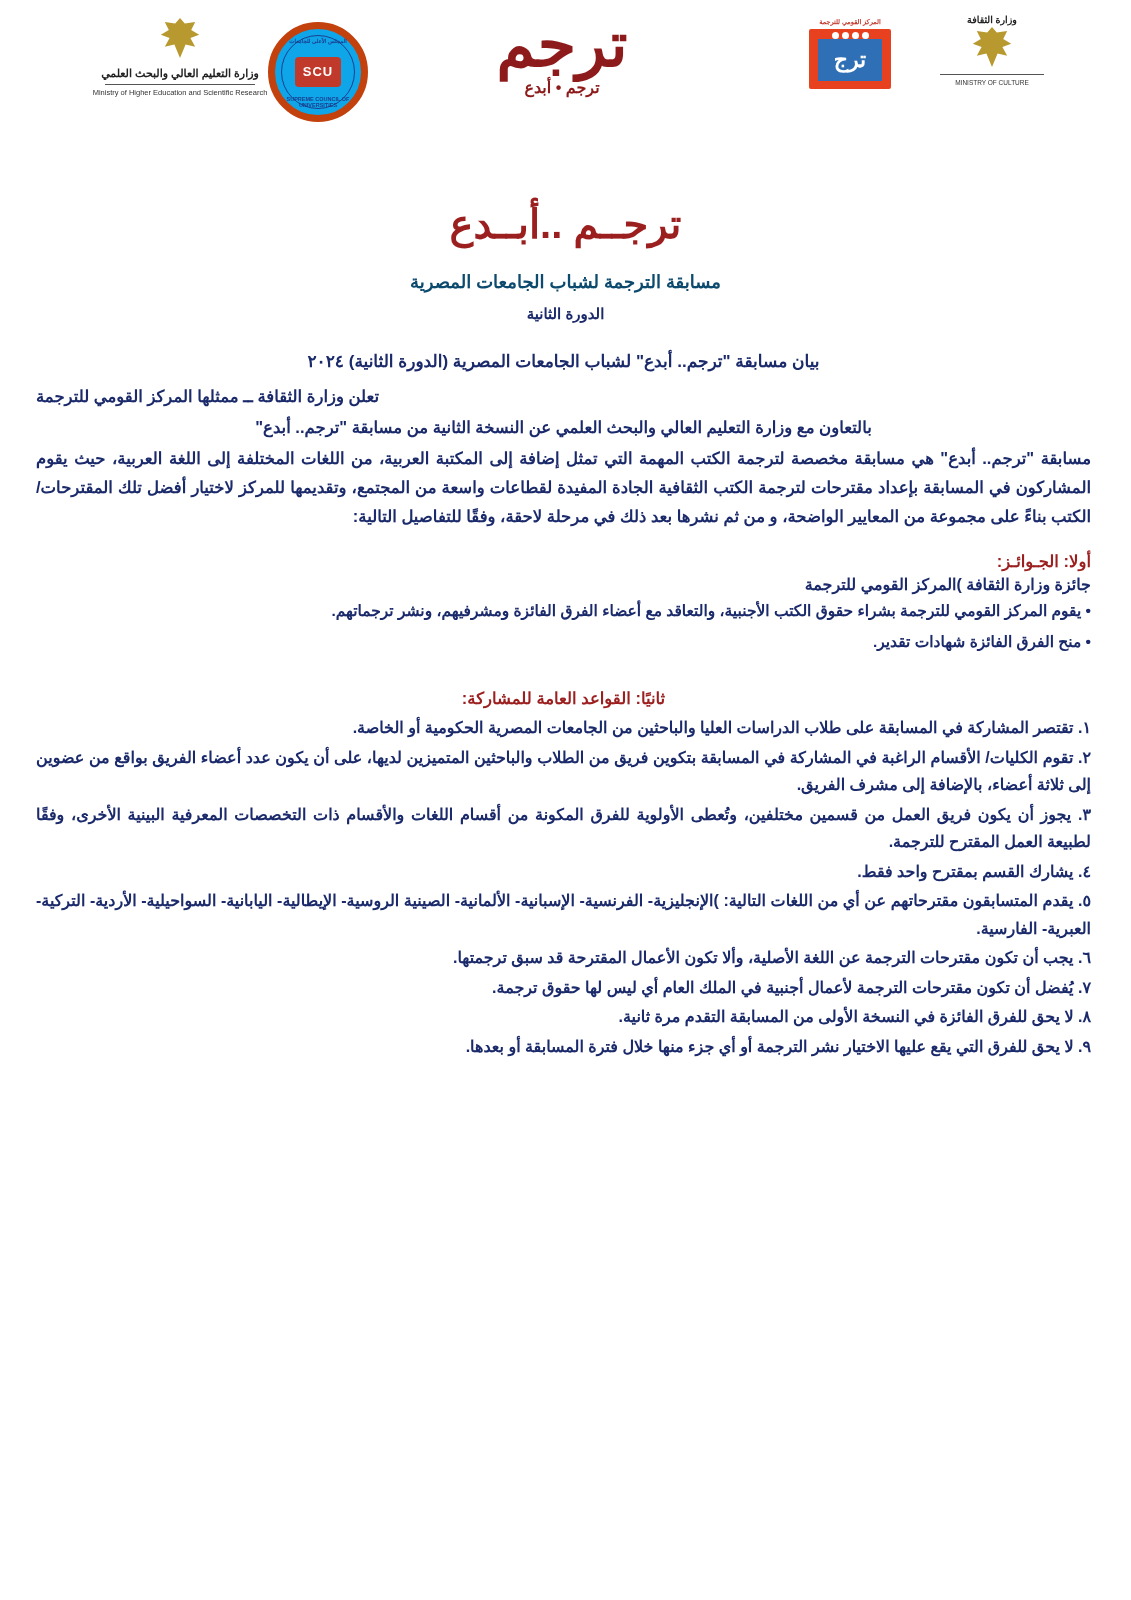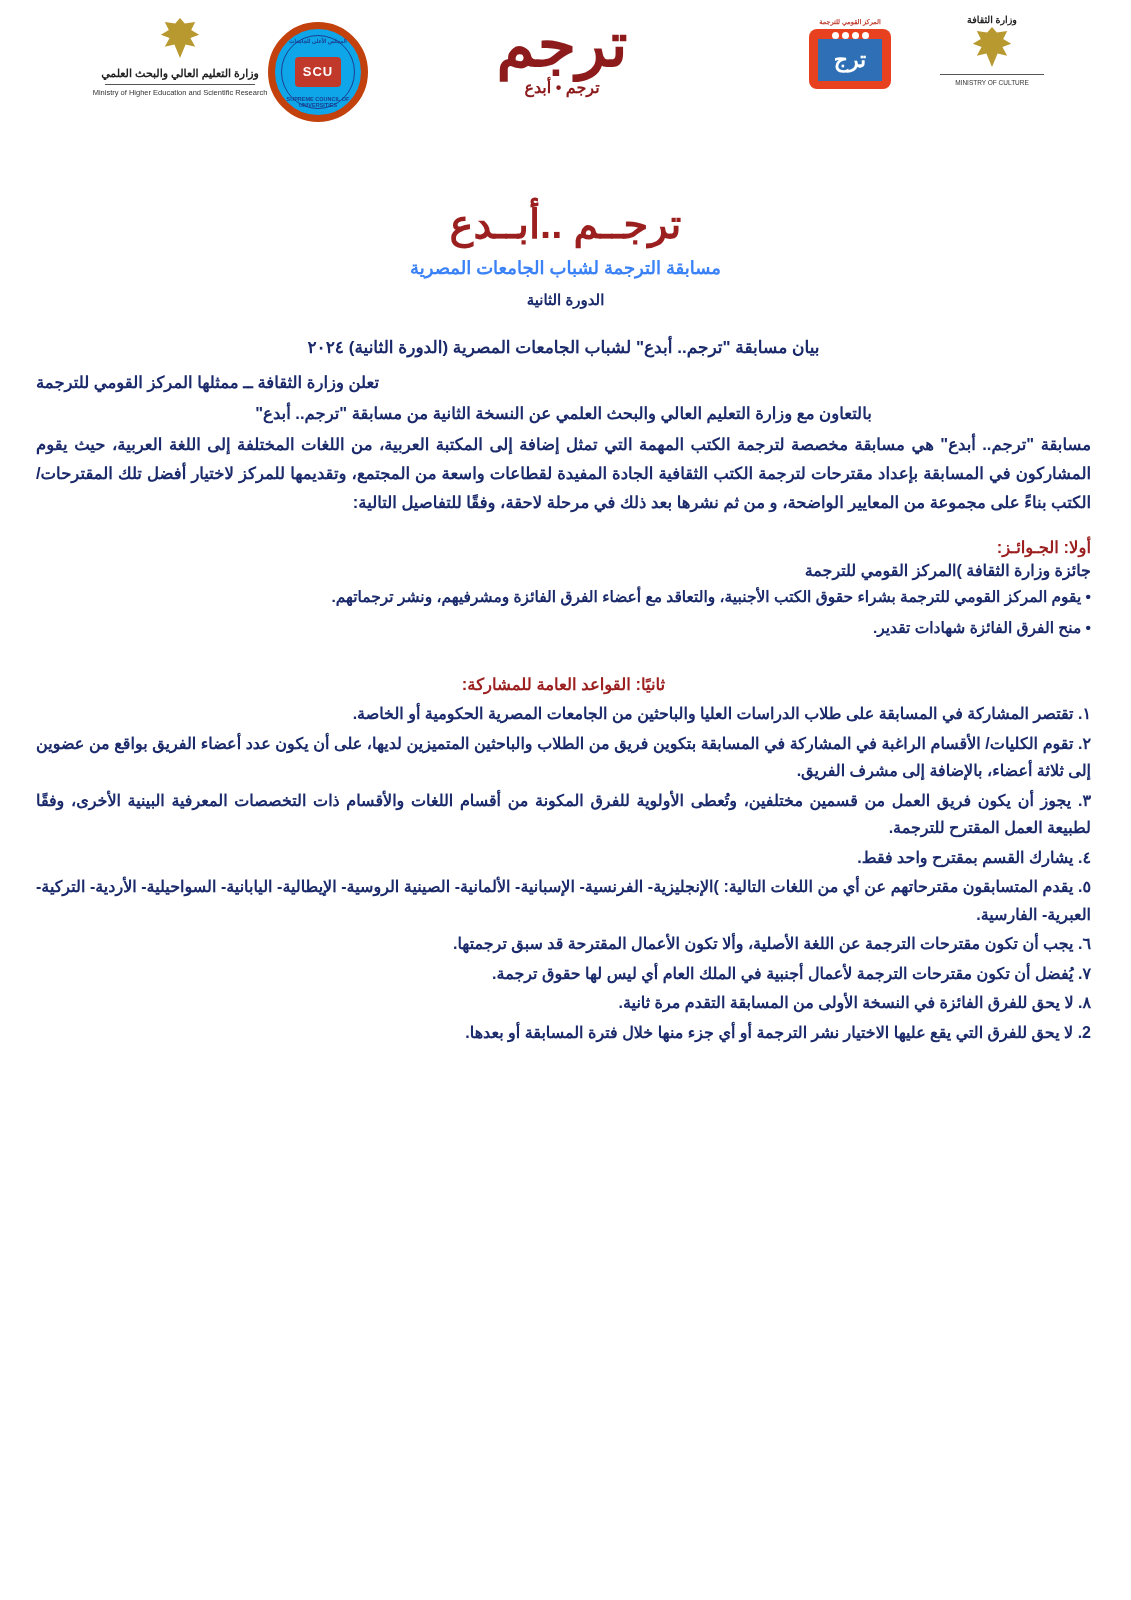--- a/index.html
+++ b/index.html
@@ -110,21 +110,21 @@
   
   .logo-nct { left: 795px; top: 18px; width: 110px; }
   .nct-top {
     font-size: 6.5px; color: #c0392b; font-weight: bold; line-height: 1.3;
   }
   .nct-box {
     width: 82px; height: 60px;
     background: #e8411f;
     margin: 3px auto 0;
     position: relative;
-    border-radius: 8px;
+    border-radius: 2px;
   }
   .nct-inner {
     position: absolute; left: 9px; right: 9px; top: 10px; bottom: 8px;
     background: #2f6fb5;
     color: #ffffff;
     font-size: 22px; font-weight: bold;
     display: flex; align-items: center; justify-content: center;
   }
   .nct-dots {
     position: absolute; top: 3px; left: 0; right: 0;
@@ -155,22 +155,22 @@
   }
   .main-title {
     font-size: 40px;
     font-weight: bold;
     color: #9c1f1f;
     letter-spacing: 2px;
   }
   .sub-title {
     font-size: 18px;
     font-weight: bold;
-    color: #3b82f6;
-    margin-top: 10px;
+    color: #0c4a6e;
+    margin-top: 24px;
   }
   .round-title {
     font-size: 15px;
     font-weight: bold;
     color: #1b2a6b;
     margin-top: 12px;
   }
   .round-years {
     font-size: 13px;
     font-weight: bold;
@@ -314,16 +314,16 @@
   <div class="rules-heading">ثانيًا: القواعد العامة للمشاركة:</div>
   <ol class="rules">
     <li>١. تقتصر المشاركة في المسابقة على طلاب الدراسات العليا والباحثين من الجامعات المصرية الحكومية أو الخاصة.</li>
     <li>٢. تقوم الكليات/ الأقسام الراغبة في المشاركة في المسابقة بتكوين فريق من الطلاب والباحثين المتميزين لديها، على أن يكون عدد أعضاء الفريق بواقع من عضوين إلى ثلاثة أعضاء، بالإضافة إلى مشرف الفريق.</li>
     <li>٣. يجوز أن يكون فريق العمل من قسمين مختلفين، وتُعطى الأولوية للفرق المكونة من أقسام اللغات والأقسام ذات التخصصات المعرفية البينية الأخرى، وفقًا لطبيعة العمل المقترح للترجمة.</li>
     <li>٤. يشارك القسم بمقترح واحد فقط.</li>
     <li>٥. يقدم المتسابقون مقترحاتهم عن أي من اللغات التالية: )الإنجليزية- الفرنسية- الإسبانية- الألمانية- الصينية الروسية- الإيطالية- اليابانية- السواحيلية- الأردية- التركية- العبرية- الفارسية.</li>
     <li>٦. يجب أن تكون مقترحات الترجمة عن اللغة الأصلية، وألا تكون الأعمال المقترحة قد سبق ترجمتها.</li>
     <li>٧. يُفضل أن تكون مقترحات الترجمة لأعمال أجنبية في الملك العام أي ليس لها حقوق ترجمة.</li>
     <li>٨. لا يحق للفرق الفائزة في النسخة الأولى من المسابقة التقدم مرة ثانية.</li>
-    <li>2. لا يحق للفرق التي يقع عليها الاختيار نشر الترجمة أو أي جزء منها خلال فترة المسابقة أو بعدها.</li>
+    <li>٩. لا يحق للفرق التي يقع عليها الاختيار نشر الترجمة أو أي جزء منها خلال فترة المسابقة أو بعدها.</li>
   </ol>
 
 </div>
 
 </body></html>

